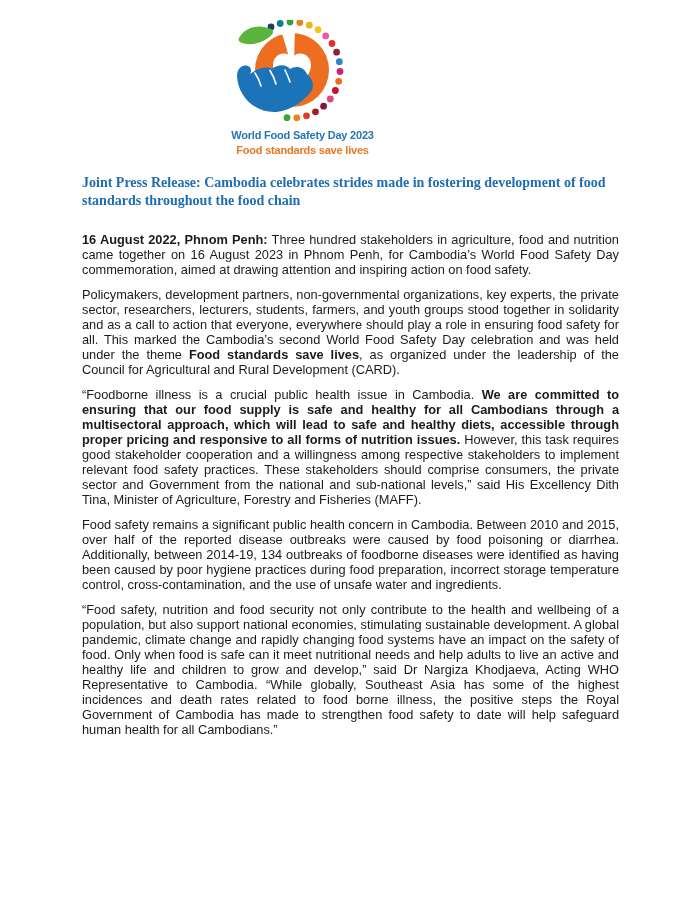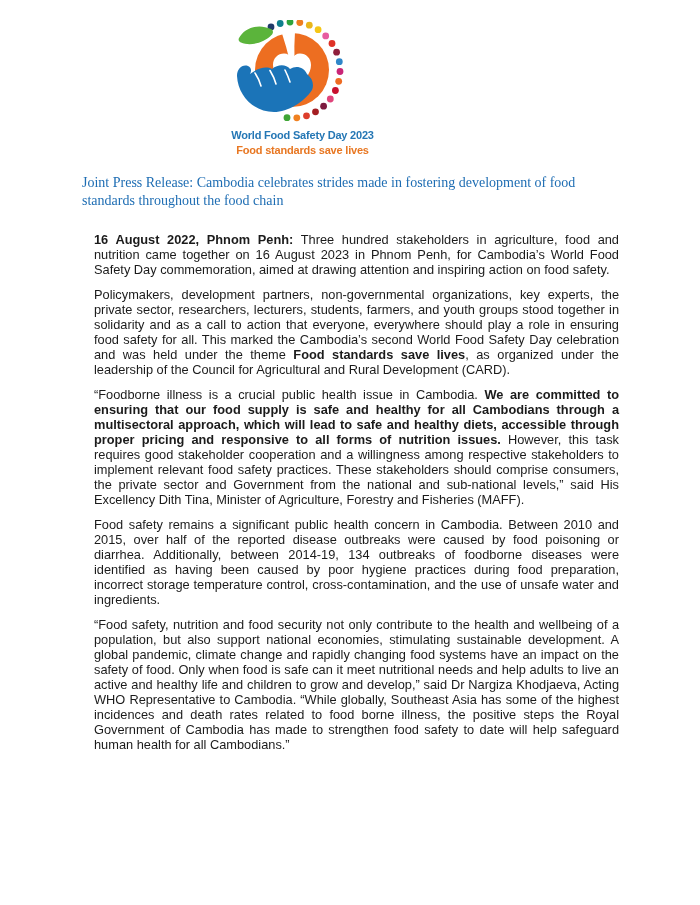--- a/index.html
+++ b/index.html
@@ -23,26 +23,26 @@
   .logo-tagline{
     font-size:11px;font-weight:bold;letter-spacing:-0.2px;
     margin-top:2px;line-height:13px;
   }
   .content{
     position:absolute;left:82px;top:174px;width:537px;
     color:#1b1b1b;
   }
   .headline{
     font-family:"Liberation Serif",serif;
-    font-size:14px;line-height:17.5px;font-weight:normal;
+    font-size:14px;line-height:17.5px;font-weight:bold;
     margin:0 0 23px 0;
   }
   .body-par{
     font-size:12.8px;line-height:15px;
-    margin:0 0 10px 12px;
+    margin:0 0 10px 0;
     text-align:justify;
   }
   .body-par span.b{font-weight:bold;}
 </style>
 </head>
 <body>
 
 <div class="page">
 
   <div class="logo">

